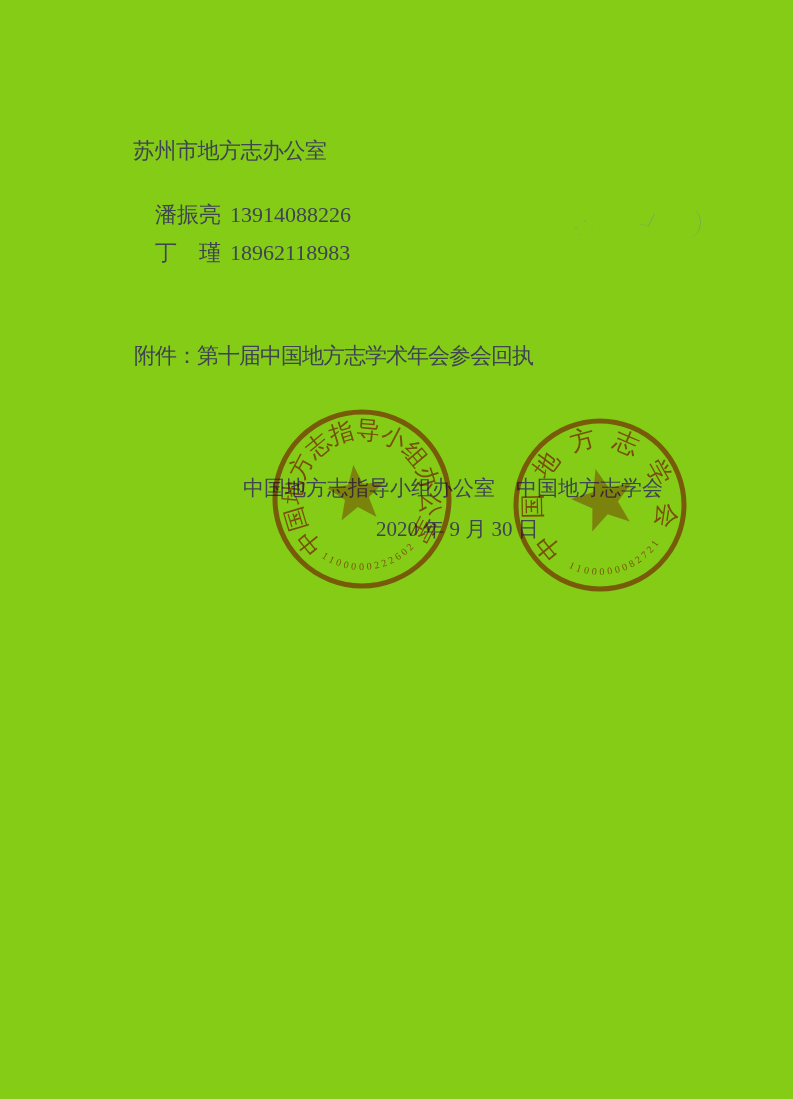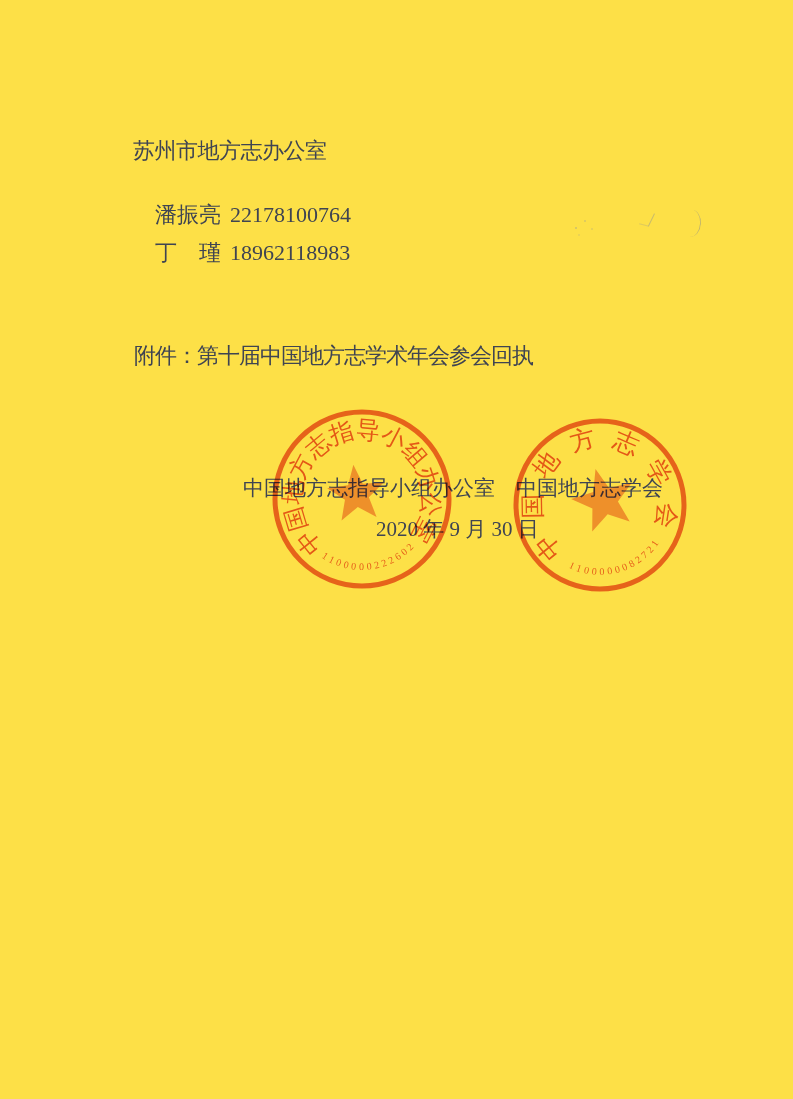--- a/index.html
+++ b/index.html
@@ -1,21 +1,21 @@
 <!DOCTYPE html>
 <html><head>
 <meta charset="utf-8">
 <style>
   html,body{margin:0;padding:0;}
   body{
     width:793px;height:1099px;overflow:hidden;
     background:#fdfdfc;
     font-family:"Liberation Serif","DejaVu Serif",serif;
   }
-  #sheet{position:relative;width:793px;height:1099px;background:#fde047;}
+  #sheet{position:relative;width:793px;height:1099px;background:#84cc16;}
   .line{
     position:absolute;white-space:pre;color:#3f4452;z-index:2;
     font-family:"Liberation Serif","DejaVu Serif",serif;
   }
   #office-line{left:133px;top:136px;font-size:22px;letter-spacing:-0.5px;}
   .contact-row{left:133px;font-size:22px;}
   #contact-row-1{top:174px;}
   #contact-row-2{top:212px;text-align:right;}
   .contact-name{margin-right:9px;}
   #attachment-line{left:134px;top:321px;font-size:22px;letter-spacing:-1px;margin-top:20px;}
@@ -48,21 +48,21 @@
   }
 </style>
 </head>
 <body>
 
 <div id="sheet">
 
   <div id="office-line" class="line">苏州市地方志办公室</div>
 
   <div id="contact-row-1" class="line contact-row">
-    <span class="contact-name">潘振亮</span><span>22178100764</span>
+    <span class="contact-name">潘振亮</span><span>13914088226</span>
   </div>
 
   <div id="contact-row-2" class="line contact-row">
     <span class="contact-name">丁　瑾</span><span>18962118983</span>
   </div>
 
   <div id="attachment-line" class="line">附件：第十届中国地方志学术年会参会回执</div>
 
   <div id="issuers-line" class="line">中国地方志指导小组办公室　中国地方志学会</div>
 

